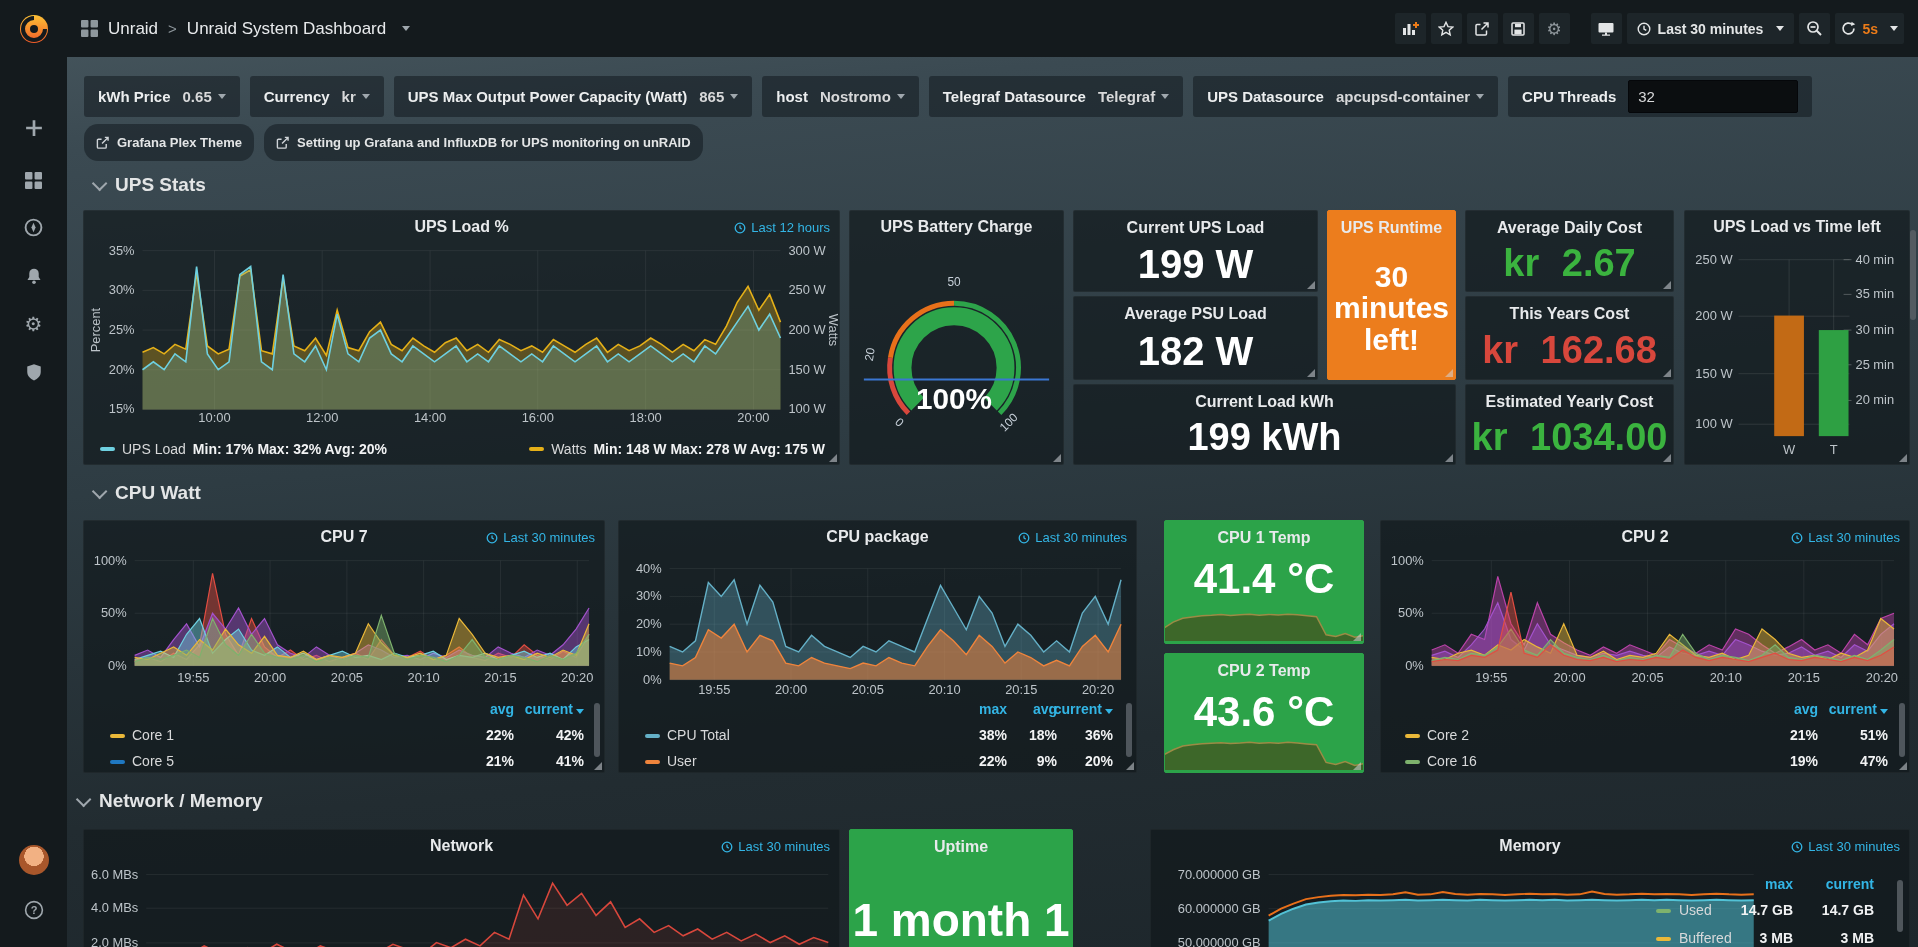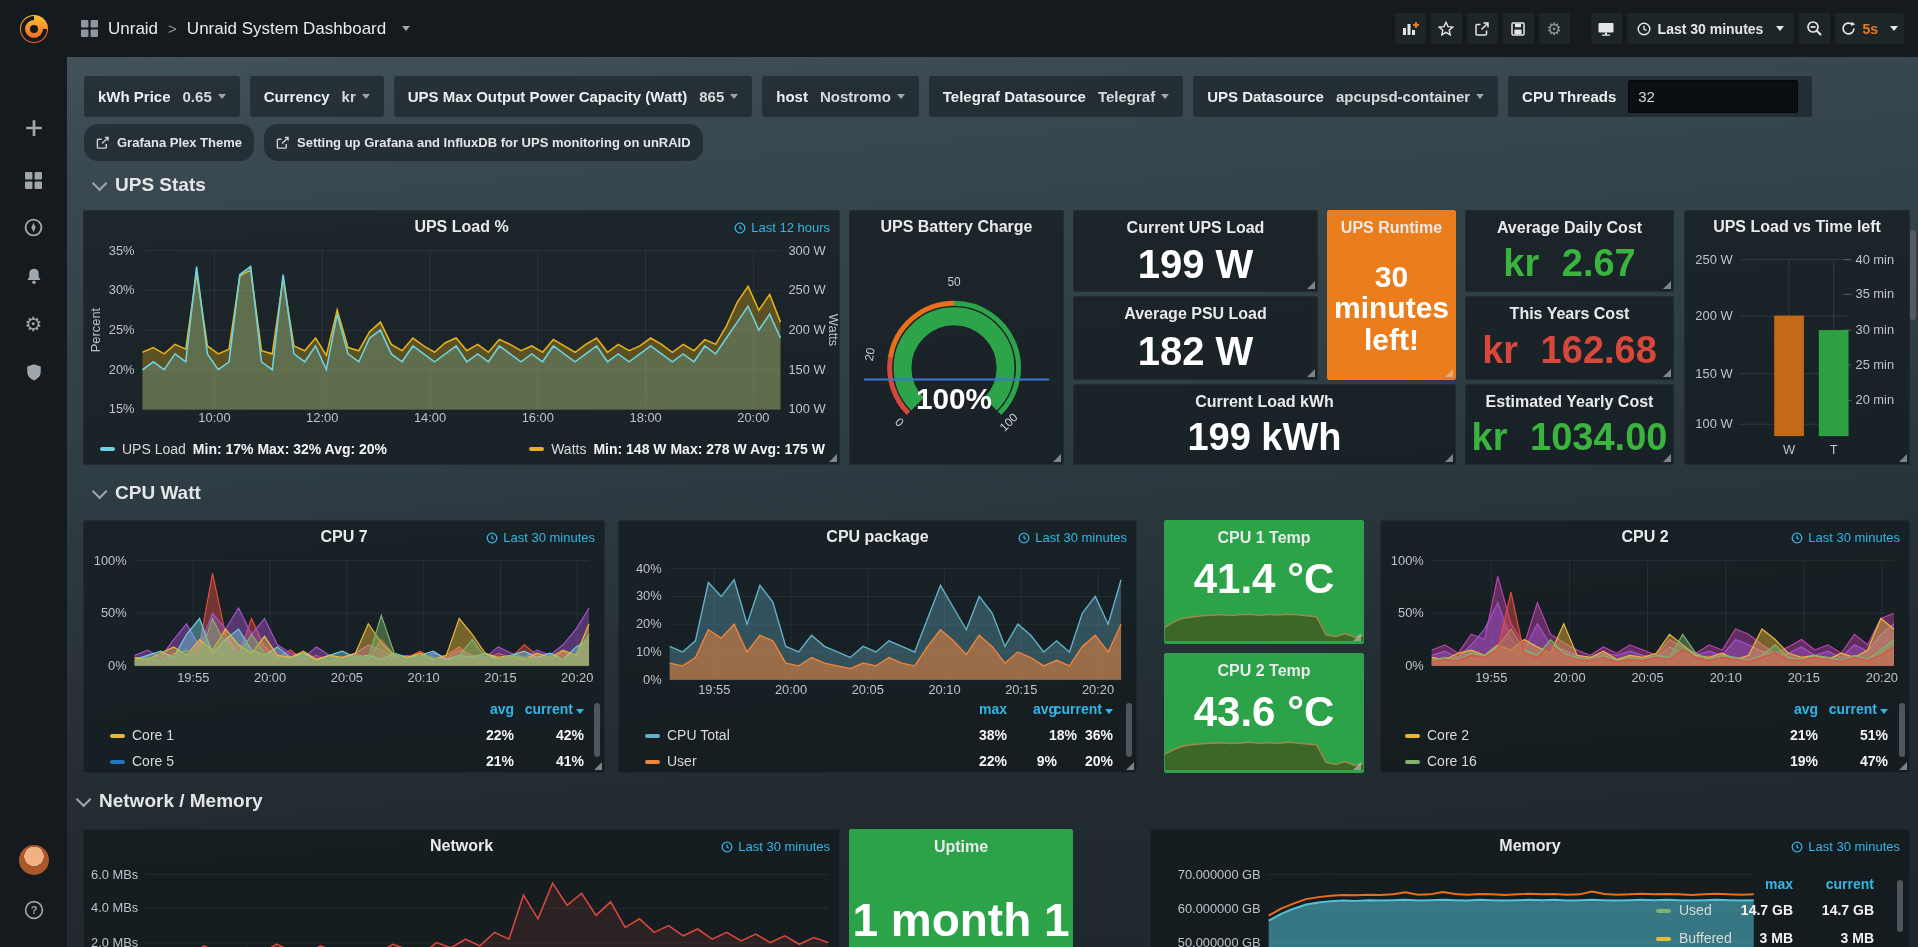--- a/index.html
+++ b/index.html
@@ -535,21 +535,21 @@
         <polygon points="50,160 50.0,143.2 63.0,146.0 76.0,137.6 89.0,109.6 102.0,118.0 115.0,104.0 128.0,132.0 141.0,115.2 154.0,120.8 167.0,143.2 180.0,146.0 193.0,137.6 206.0,143.2 219.0,146.0 232.0,148.8 245.0,143.2 258.0,146.0 271.0,137.6 284.0,143.2 297.0,146.0 310.0,126.4 323.0,109.6 336.0,120.8 349.0,134.8 362.0,115.2 375.0,126.4 388.0,143.2 401.0,132.0 414.0,137.6 427.0,146.0 440.0,140.4 453.0,146.0 466.0,126.4 479.0,115.2 492.0,132.0 505.0,104.0 505,160" fill="#EF843C" fill-opacity="0.55"></polygon>
         <polyline points="50.0,143.2 63.0,146.0 76.0,137.6 89.0,109.6 102.0,118.0 115.0,104.0 128.0,132.0 141.0,115.2 154.0,120.8 167.0,143.2 180.0,146.0 193.0,137.6 206.0,143.2 219.0,146.0 232.0,148.8 245.0,143.2 258.0,146.0 271.0,137.6 284.0,143.2 297.0,146.0 310.0,126.4 323.0,109.6 336.0,120.8 349.0,134.8 362.0,115.2 375.0,126.4 388.0,143.2 401.0,132.0 414.0,137.6 427.0,146.0 440.0,140.4 453.0,146.0 466.0,126.4 479.0,115.2 492.0,132.0 505.0,104.0" fill="none" stroke="#EF843C" stroke-width="1.4"></polyline>
       </svg>
     <div class="glegend" id="leg-pkg" style="top:178px;height:72px;">
         <div class="lhead" style="left: 0px; top: 2px; width: 388px;">max</div>
         <div class="lhead" style="left: 0px; top: 2px; width: 438px;">avg</div>
         <div class="lhead" style="left: 0px; top: 2px; width: 494px;">current<span class="hcaret"></span></div>
         <span class="lsw" style="left: 26px; top: 35px; background: rgb(100, 176, 199);"></span>
         <span class="lname" style="left: 48px; top: 28px;">CPU Total</span>
         <span class="lval" style="left: 0px; top: 28px; width: 388px;">38%</span>
-        <span class="lval" style="left: 0px; top: 28px; width: 438px; margin-left: 20px;">18%</span>
+        <span class="lval" style="left: 0px; top: 28px; width: 438px;">18%</span>
         <span class="lval" style="left: 0px; top: 28px; width: 494px;">36%</span>
         <span class="lsw" style="left: 26px; top: 61px; background: rgb(239, 132, 60);"></span>
         <span class="lname" style="left: 48px; top: 54px;">User</span>
         <span class="lval" style="left: 0px; top: 54px; width: 388px;">22%</span>
         <span class="lval" style="left: 0px; top: 54px; width: 438px;">9%</span>
         <span class="lval" style="left: 0px; top: 54px; width: 494px;">20%</span>
       </div>
     <div class="scroll-thumb" style="right:4px;top:182px;height:54px;"></div>
     <span class="rsz"></span>
   </div>

